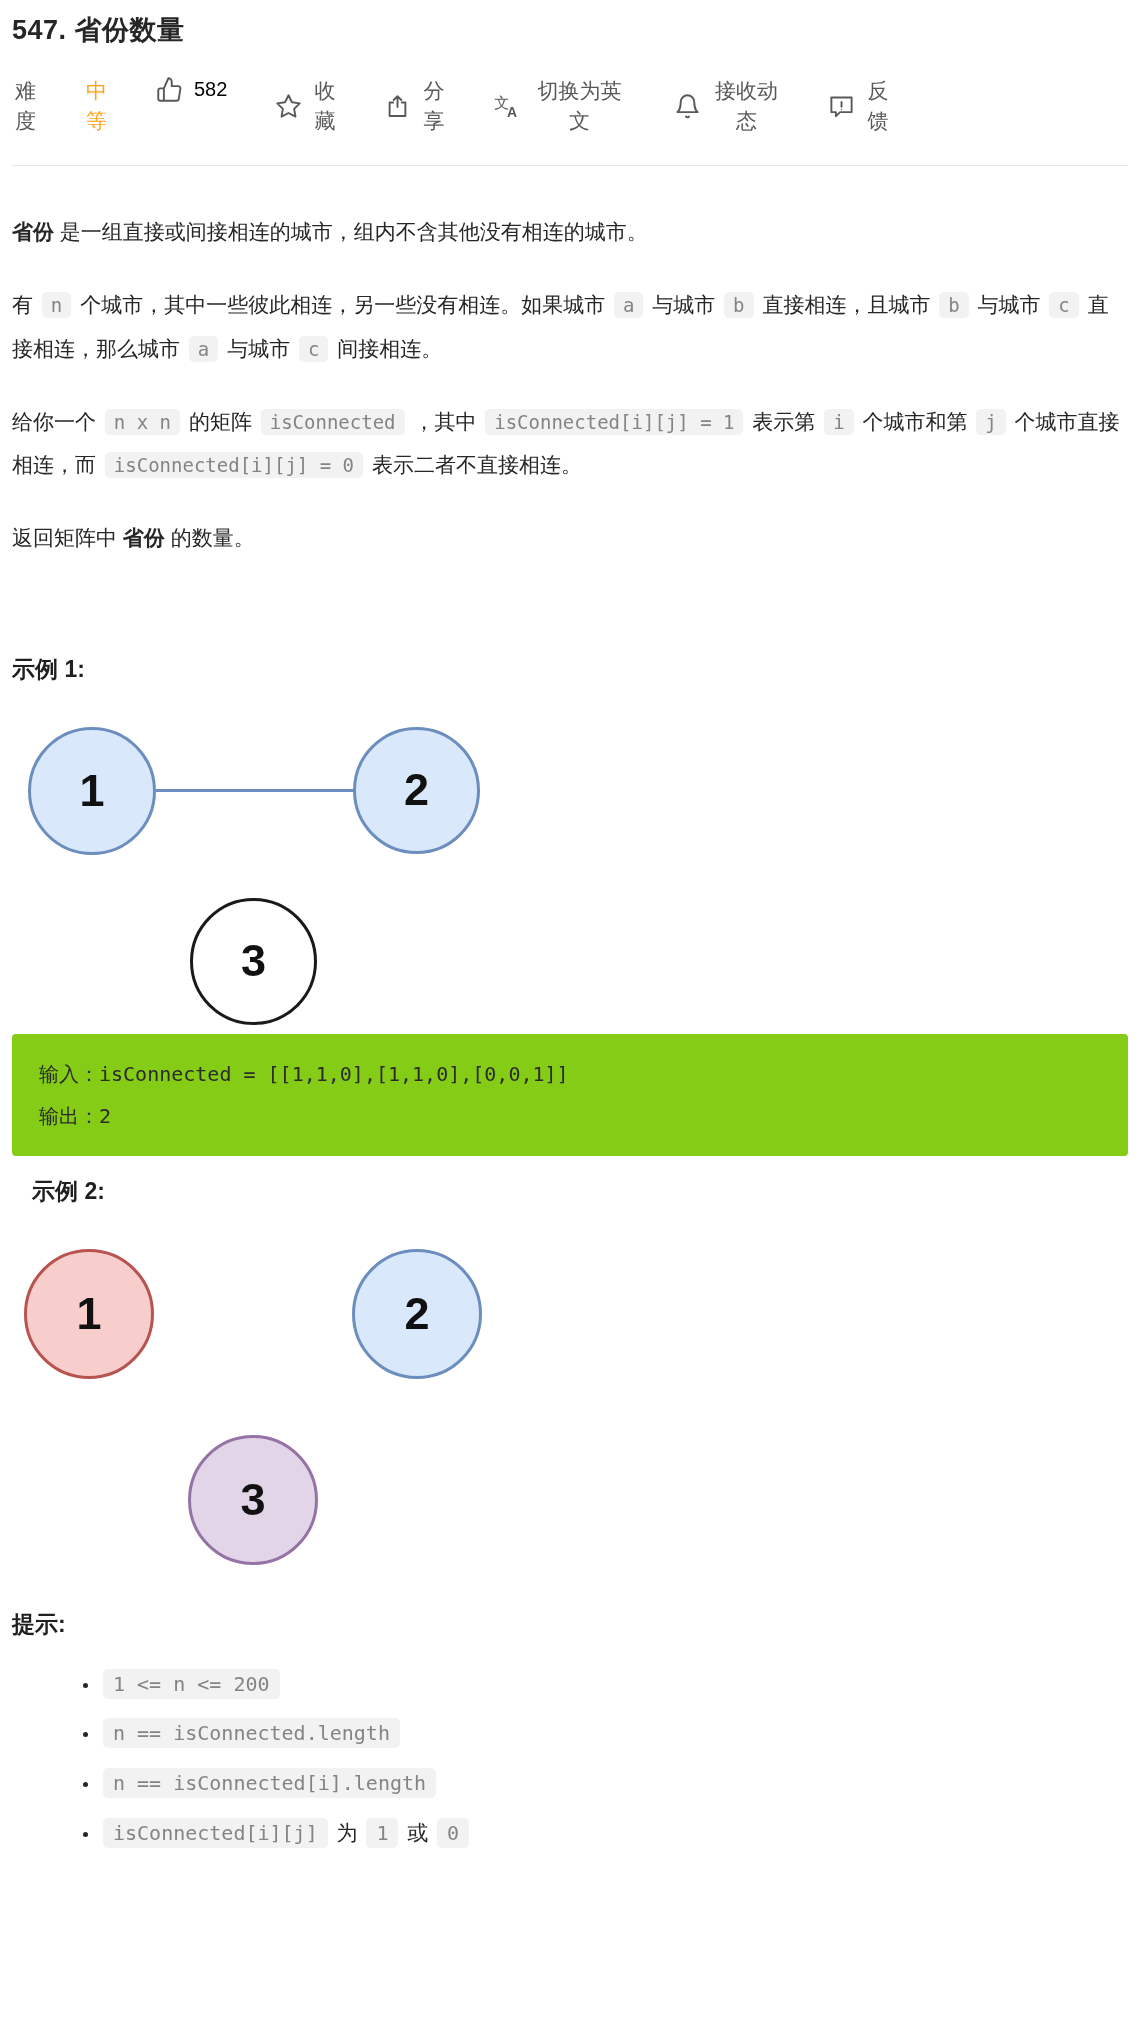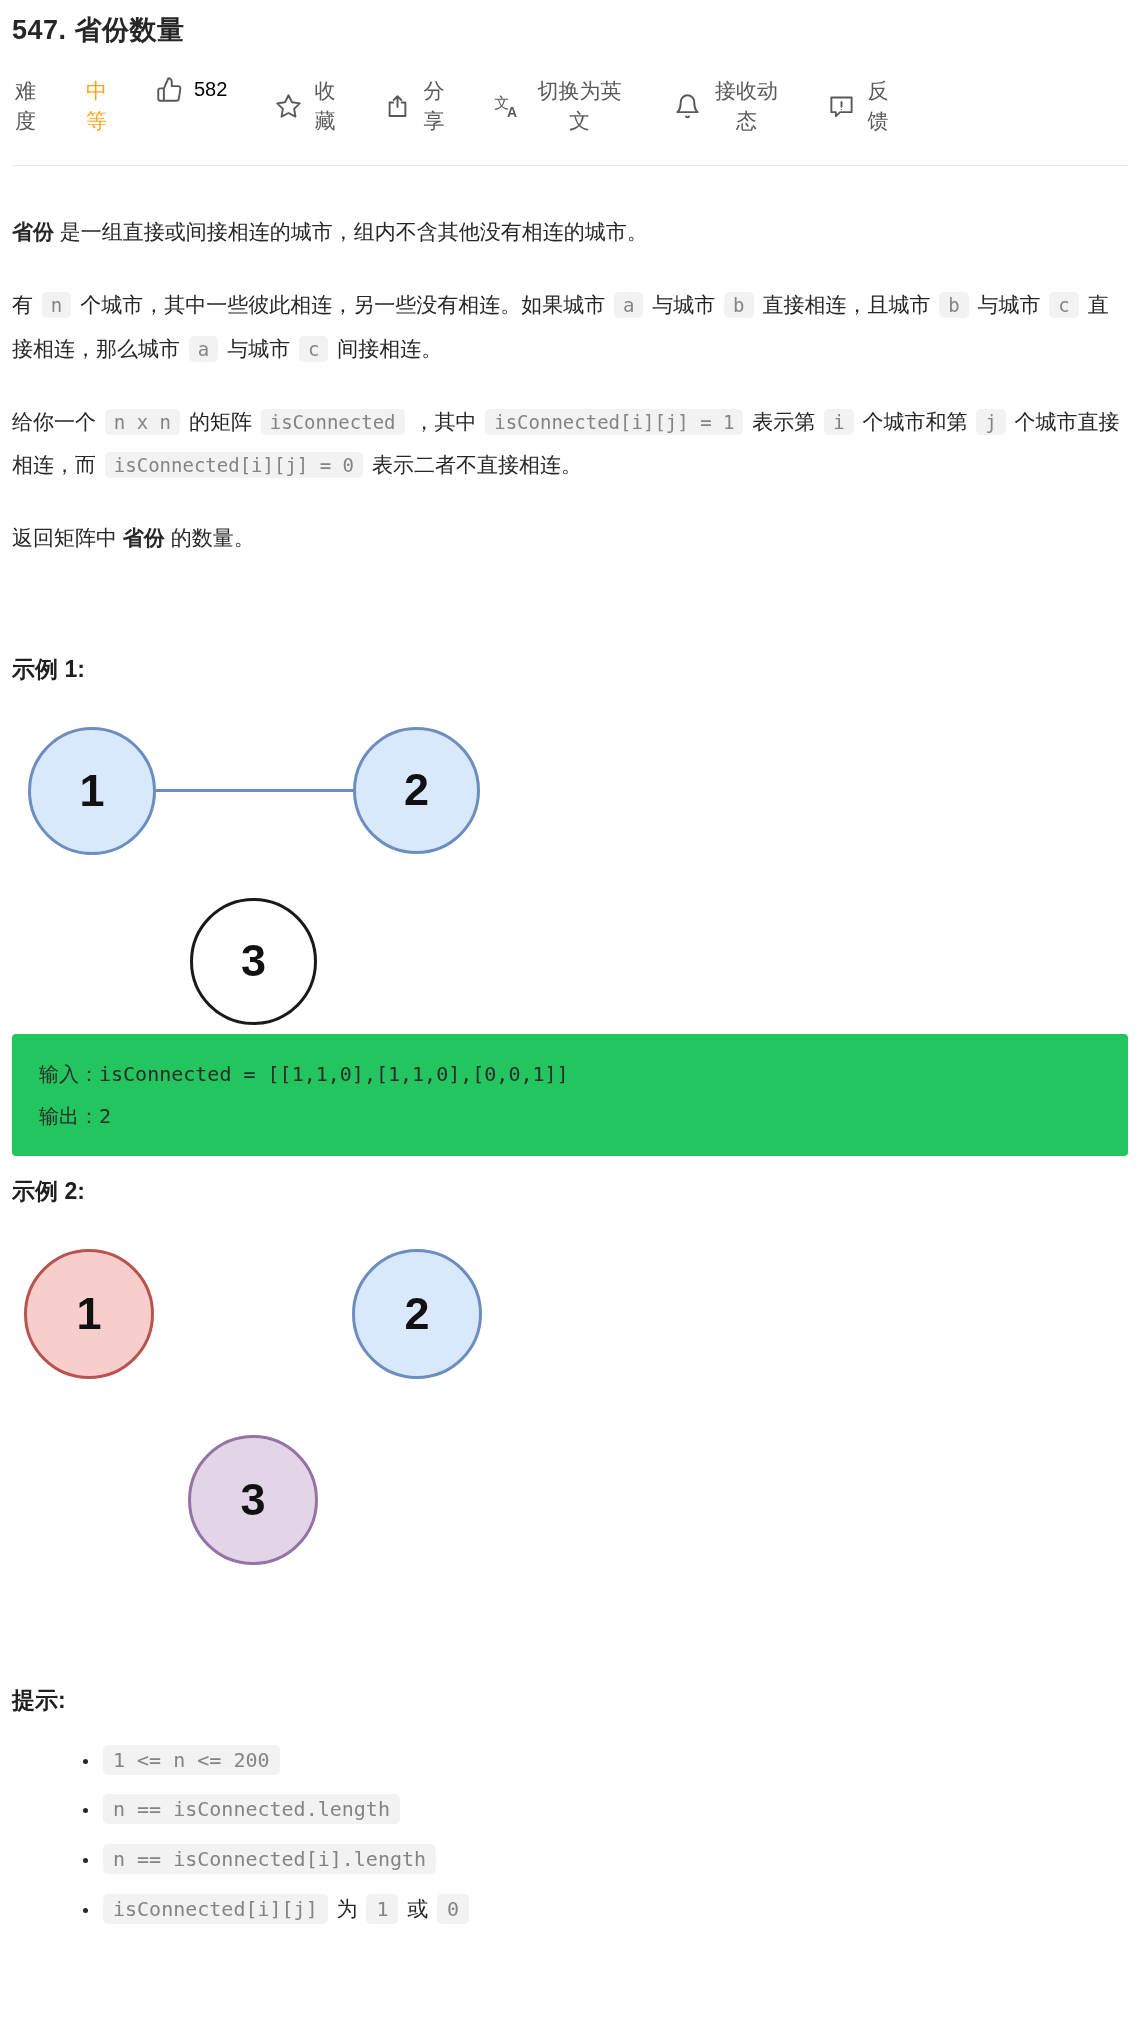--- a/index.html
+++ b/index.html
@@ -36,34 +36,34 @@
   code.chip, .io pre, .constraints code.chip {
     font-family: "DejaVu Sans Mono", "Liberation Mono", monospace;
   }
   code.chip {
     background: #f2f2f2; color: #848484;
     font-size: 19px; line-height: 1.2;
     padding: 2px 9px; margin: 0 3px;
     border-radius: 5px; white-space: nowrap;
   }
   .section-heading { font-size: 23px; font-weight: 700; margin-top: 94px; color: #1f1f1f; }
-  .section-heading.tight { margin-top: 20px; }
-  .hint-heading { margin-top: 120px; }
+  .section-heading.tight { margin-top: 20px; margin-left: 20px; }
+  .hint-heading { margin-top: 44px; }
   
   .diagram { position: relative; margin-top: 42px; }
   .graph-node {
     position: absolute; border-radius: 50%;
     display: flex; align-items: center; justify-content: center;
     font-weight: 700; font-size: 45px; color: #111;
     border-style: solid; border-width: 3px;
   }
   .graph-edge { position: absolute; height: 3px; }
   
   .io {
-    background: #22c55e; border-radius: 4px;
+    background: #84cc16; border-radius: 4px;
     margin-top: 8px; padding: 19px 27px;
     max-width: 1116px;
   }
   .io pre {
     font-size: 20px; line-height: 2.1; color: #2b2b2b; white-space: pre-wrap;
   }
   
   .constraints { margin: 26px 0 0 88px; }
   .constraints li { margin-bottom: 14px; font-size: 21px; line-height: 1.7; color: #262626; }
   .constraints li::marker { font-size: 17px; }

